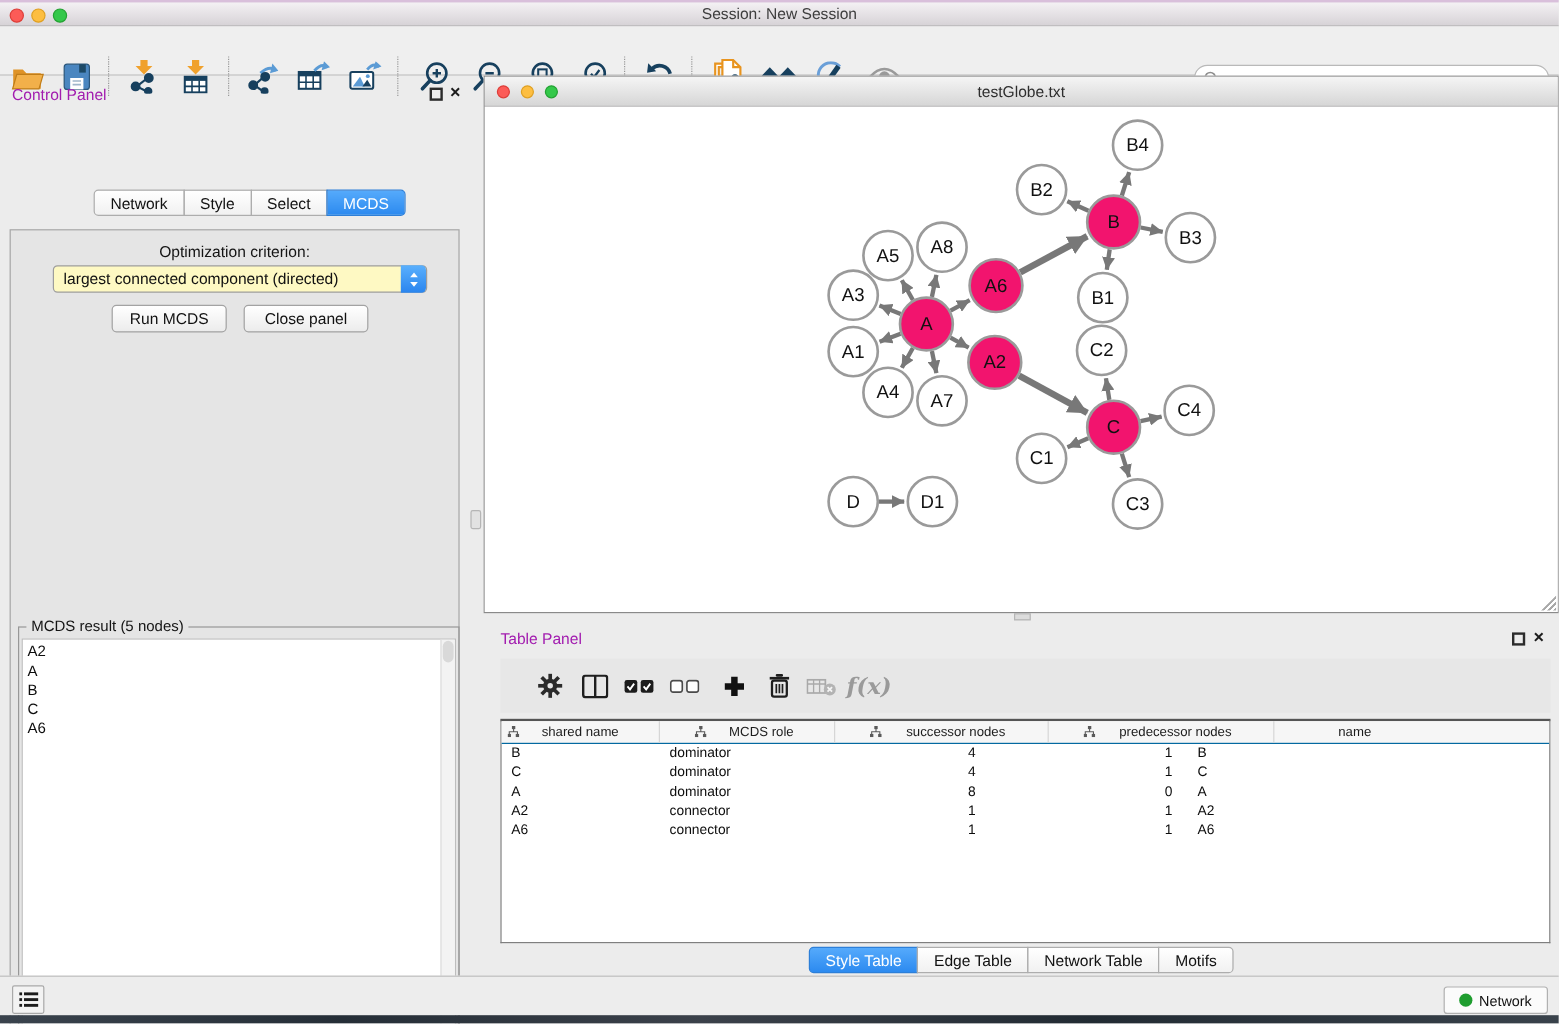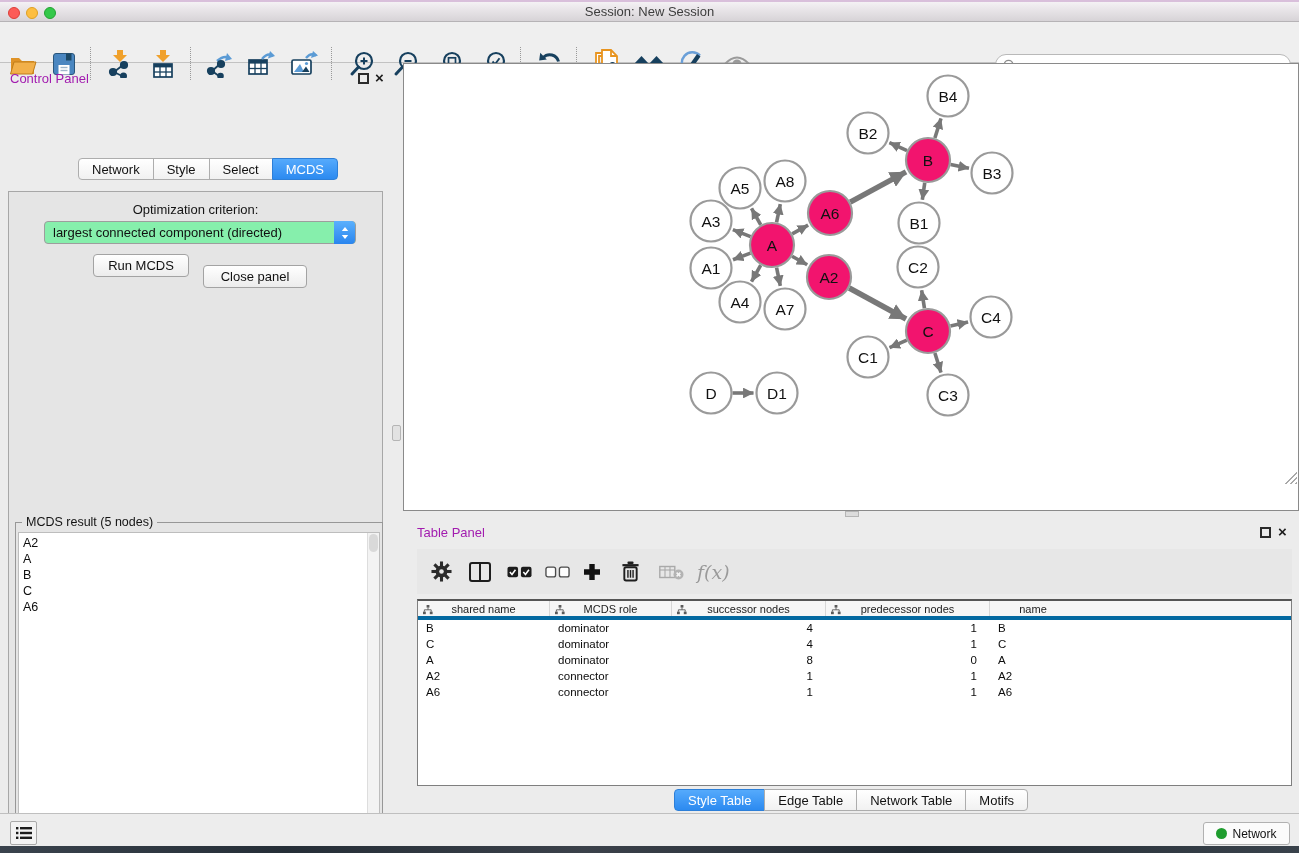--- a/index.html
+++ b/index.html
@@ -45,21 +45,21 @@
   .seg:first-child { border-radius:4px 0 0 4px; margin-left:0; }
   .seg:last-child  { border-radius:0 4px 4px 0; }
   .seg.sel { background:linear-gradient(#55aafc,#2c8af0); border-color:#2d7fd8;
     color:#fff; }
 
   #cp-pane { position:absolute; left:8px; top:128px; width:375px; height:678px;
     border:1px solid #a7a7a7; background:#e5e5e5; }
   #opt-label { position:absolute; left:0; right:0; top:10px; text-align:center;
     font-size:13px; color:#141414; }
   #opt-select { position:absolute; left:35px; top:29px; width:312px; height:23px;
-    background:#86efac; border:1px solid #9d9d9d; border-radius:4px;
+    background:#fef9c3; border:1px solid #9d9d9d; border-radius:4px;
     font-size:13px; line-height:21px; padding-left:8px; color:#111; }
   #opt-select .stepper { position:absolute; right:0; top:-1px; width:21px; height:23px;
     background:linear-gradient(#5ab0fd,#2a85ee); border-radius:0 4px 4px 0;
     display:flex; align-items:center; justify-content:center; }
   .mac-btn { position:absolute; height:23px; background:linear-gradient(#ffffff,#ececec);
     border:1px solid #a3a3a3; border-radius:4px; font-size:13px; color:#111;
     text-align:center; line-height:21px; }
 
   #result-group { position:absolute; left:14px; top:459px; width:368px; height:339px;
     border:1px solid #979797; }
@@ -90,27 +90,27 @@
   #nw-titlebar .light.green { left:50px; }
   #nw-canvas { position:relative; width:894px; height:421px; background:#fff; }
   #nw-grip { position:absolute; right:1px; bottom:1px; width:13px; height:13px;
     background:repeating-linear-gradient(135deg, transparent 0 2px, #a9a9a9 2px 3.6px);
     clip-path:polygon(100% 0, 100% 100%, 0 100%); }
 
   
   #table-panel { position:absolute; left:403px; top:517px; width:896px; height:296px; }
   #tp-toolbar { position:absolute; left:14px; top:32px; width:875px; height:45px;
     background:#e7e7e7; display:flex; align-items:center; padding-left:14px; }
-  .tp-btn { width:38px; height:32px; display:flex; align-items:center; justify-content:flex-start; }
+  .tp-btn { width:38px; height:32px; display:flex; align-items:center; justify-content:flex-end;font-weight:bold; }
   .fx { font-family:"DejaVu Serif", serif; font-style:italic; font-size:19px; color:#9a9a9a; }
 
   #node-table { position:absolute; left:14px; top:82px; width:875px; height:187px;
     background:#fff; border:1px solid #7f7f7f; border-top:2px solid #555; }
   .t-head { display:grid; grid-template-columns:132px 122px 154px 164px 86px auto;
-    height:19px; background:#f6f6f6; border-bottom:4px solid #0369a1; }
+    height:19px; background:#f6f6f6; border-bottom:1px solid #0369a1;gap:24px; }
   .th { position:relative; display:flex; align-items:center; justify-content:center;
     font-size:11px; color:#1c1c1c; border-right:1px solid #d6d6d6; }
   .th:last-child { border-right:none; }
   .th .hicon { position:absolute; left:5px; top:4px; }
   .t-row { display:grid; grid-template-columns:132px 122px 154px 164px 86px auto;
     height:16px; }
   .td { font-size:11.5px; line-height:16px; color:#0c0c0c; padding:0 8px;
     white-space:nowrap; overflow:hidden; }
   .td.num { text-align:right; padding-right:13px; }
 
@@ -317,21 +317,21 @@
     <div id="opt-select">
       <span>largest connected component (directed)</span>
       <span class="stepper">
         <svg width="8" height="14" viewBox="0 0 8 14">
             <path d="M4 1 L7.2 5 H0.8z" fill="#fff"></path>
             <path d="M4 13 L0.8 9 H7.2z" fill="#fff"></path>
           </svg>
       </span>
     </div>
     <div class="mac-btn" style="left:84px; top:62px; width:96px">Run MCDS</div>
-    <div class="mac-btn" style="left:194px; top:73px; width:104px">Close panel</div>
+    <div class="mac-btn" style="left:194px; top:62px; width:104px">Close panel</div>
 
     <div id="result-group" style="left:6px; top:330px">
       <span id="result-title">MCDS result (5 nodes)</span>
       <div id="result-list">
         <div id="result-scroll">
             <div class="thumb"></div>
           </div>
       <div class="mcds-item" style="margin-top: 2px;">A2</div>
           <div class="mcds-item">A</div>
           <div class="mcds-item">B</div>
@@ -339,20 +339,26 @@
           <div class="mcds-item">A6</div>
         </div>
     </div>
   </div>
 </div>
 
 <div class="v-grip"></div>
 <div class="h-grip"></div>
 
 <div id="network-window">
+  <div id="nw-titlebar">
+    <span class="light red"></span>
+    <span class="light yellow"></span>
+    <span class="light green"></span>
+    <div class="title">testGlobe.txt</div>
+  </div>
   <div id="nw-canvas">
     <svg id="graph" width="894" height="421" viewBox="0 0 894 421">
         <defs>
           <marker id="arrowhead" viewBox="0 0 3 3" refX="2.9" refY="1.5" markerWidth="3" markerHeight="3" orient="auto" markerUnits="strokeWidth">
             <path d="M0,0 L3,1.5 L0,3 z" fill="#787878"></path>
           </marker>
         </defs>
         <line x1="346.4789624129428" y1="189.11448958200518" x2="328.98888623025414" y2="195.70910847055993" stroke="#787878" stroke-width="3.6" marker-end="url(#arrowhead)"></line>
         <line x1="388.05562706386604" y1="192.25929940427568" x2="403.20040536536294" y2="200.76163108230904" stroke="#787878" stroke-width="3.6" marker-end="url(#arrowhead)"></line>
         <line x1="346.59698311096014" y1="172.57914089611546" x2="328.8682998648885" y2="165.6039212583168" stroke="#787878" stroke-width="3.6" marker-end="url(#arrowhead)"></line>

